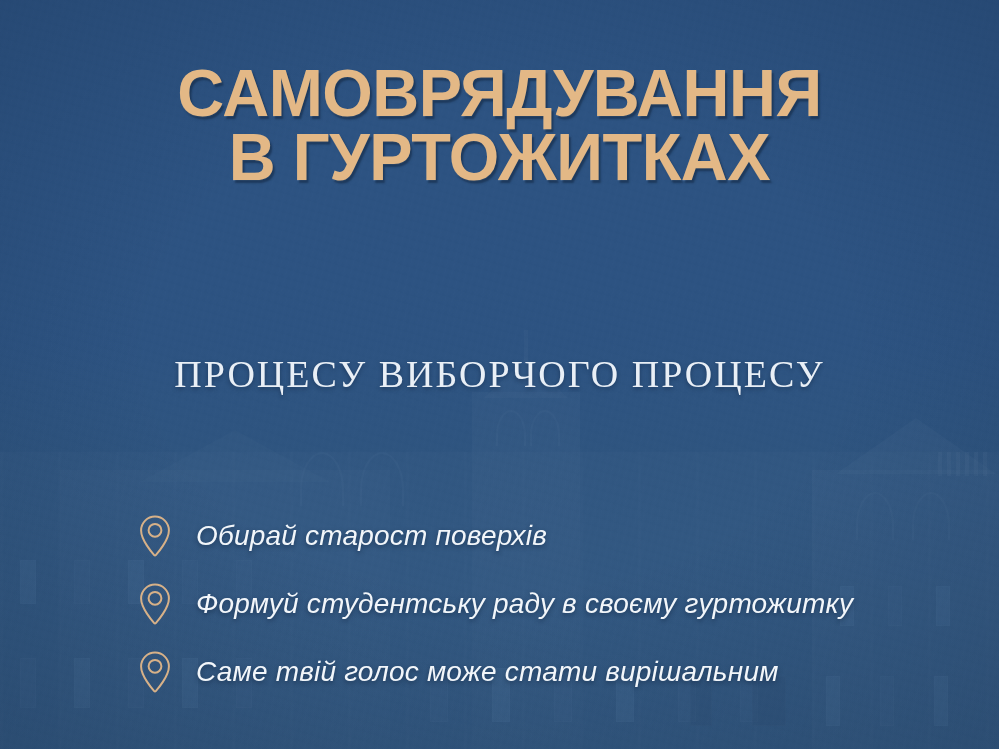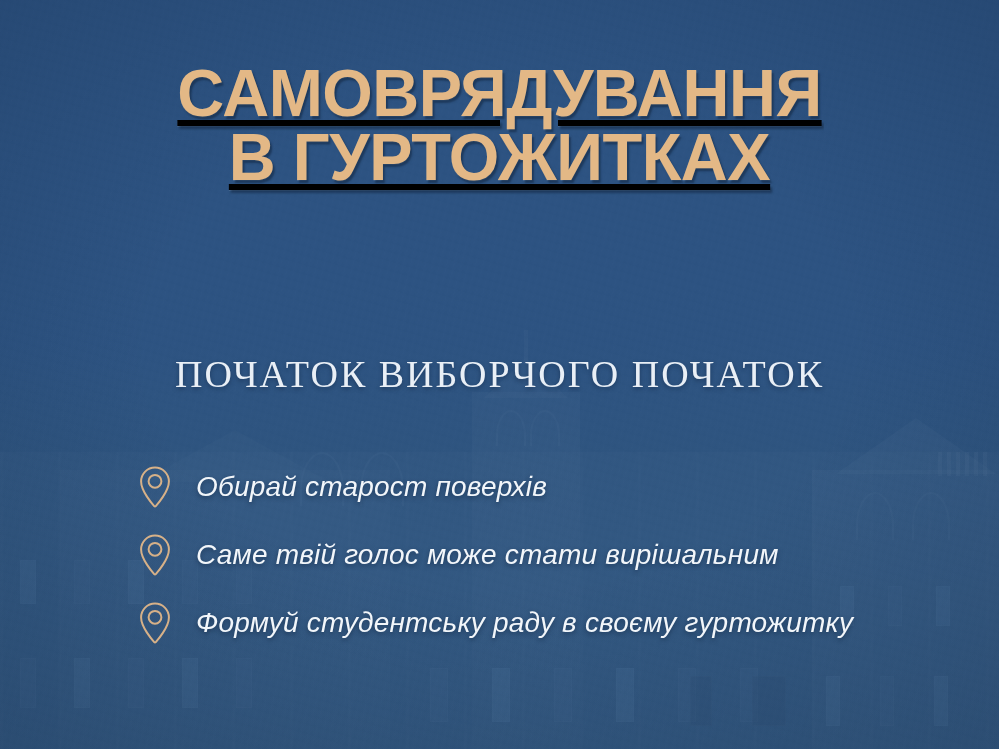--- a/index.html
+++ b/index.html
@@ -189,21 +189,20 @@
     position: absolute;
     inset: 0;
   }
 
   .title-block {
     position: absolute;
     left: 0;
     top: 62px;
     width: 999px;
     text-align: center;
-    text-decoration: underline;
   }
   .title-line {
     display: block;
     color: #e3b886;
     font-family: "Liberation Sans", sans-serif;
     font-weight: 700;
     font-size: 67px;
     line-height: 0.92;
     letter-spacing: -0.5px;
     transform: scaleX(0.97);
@@ -241,21 +240,21 @@
     font-family: "Liberation Serif", serif;
     font-weight: 400;
     font-size: 38px;
     letter-spacing: 2.0px;
     text-shadow: 0 2px 4px rgba(14,32,58,0.45);
   }
 
   .bullets {
     position: absolute;
     left: 138px;
-    top: 456px;
+    top: 505px;
     width: 820px;
   }
   .bullet {
     display: flex;
     align-items: center;
     height: 62px;
     margin-bottom: 6px;
   }
   .bullet .pin {
     flex: 0 0 auto;
@@ -345,43 +344,43 @@
   </div>
 
   <div class="content">
 
     <div class="title-block">
       <span class="title-line line1">САМОВРЯДУВАННЯ</span>
       <span class="title-line line2">В ГУРТОЖИТКАХ</span>
     </div>
 
 
-    <div class="section-heading">ПОЧАТОК ВИБОРЧОГО ПОЧАТОК</div>
+    <div class="section-heading">ПРОЦЕСУ ВИБОРЧОГО ПРОЦЕСУ</div>
 
     <div class="bullets">
 
       <div class="bullet">
         <svg class="pin" viewBox="0 0 34 44">
           <path d="M17 2.6C9.3 2.6 3.1 8.8 3.1 16.5c0 9.6 11.3 22.6 13.1 24.6a1.1 1.1 0 0 0 1.6 0c1.8-2 13.1-15 13.1-24.6C30.9 8.8 24.7 2.6 17 2.6z" fill="none" stroke="#d7b188" stroke-width="2"></path>
           <circle cx="17" cy="16.3" r="6.4" fill="none" stroke="#d7b188" stroke-width="2"></circle>
         </svg>
         <span class="btext">Обирай старост поверхів</span>
       </div>
 
       <div class="bullet">
         <svg class="pin" viewBox="0 0 34 44">
           <path d="M17 2.6C9.3 2.6 3.1 8.8 3.1 16.5c0 9.6 11.3 22.6 13.1 24.6a1.1 1.1 0 0 0 1.6 0c1.8-2 13.1-15 13.1-24.6C30.9 8.8 24.7 2.6 17 2.6z" fill="none" stroke="#d7b188" stroke-width="2"></path>
           <circle cx="17" cy="16.3" r="6.4" fill="none" stroke="#d7b188" stroke-width="2"></circle>
         </svg>
-        <span class="btext">Саме твій голос може стати вирішальним</span>
+        <span class="btext">Формуй студентську раду в своєму гуртожитку</span>
       </div>
 
       <div class="bullet">
         <svg class="pin" viewBox="0 0 34 44">
           <path d="M17 2.6C9.3 2.6 3.1 8.8 3.1 16.5c0 9.6 11.3 22.6 13.1 24.6a1.1 1.1 0 0 0 1.6 0c1.8-2 13.1-15 13.1-24.6C30.9 8.8 24.7 2.6 17 2.6z" fill="none" stroke="#d7b188" stroke-width="2"></path>
           <circle cx="17" cy="16.3" r="6.4" fill="none" stroke="#d7b188" stroke-width="2"></circle>
         </svg>
-        <span class="btext">Формуй студентську раду в своєму гуртожитку</span>
+        <span class="btext">Саме твій голос може стати вирішальним</span>
       </div>
 
     </div>
   </div>
 </div>
 
 </body></html>

